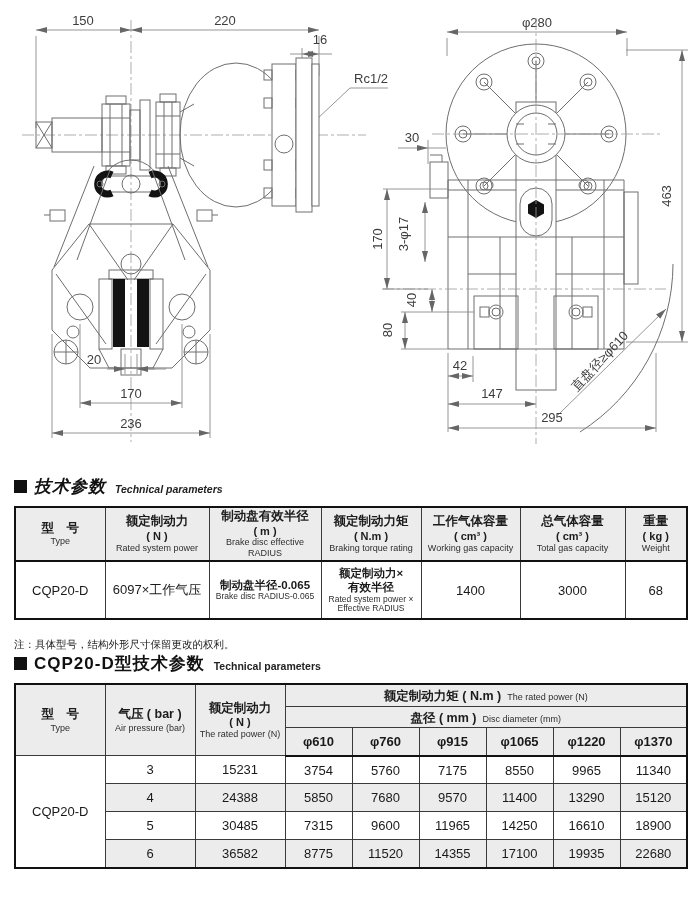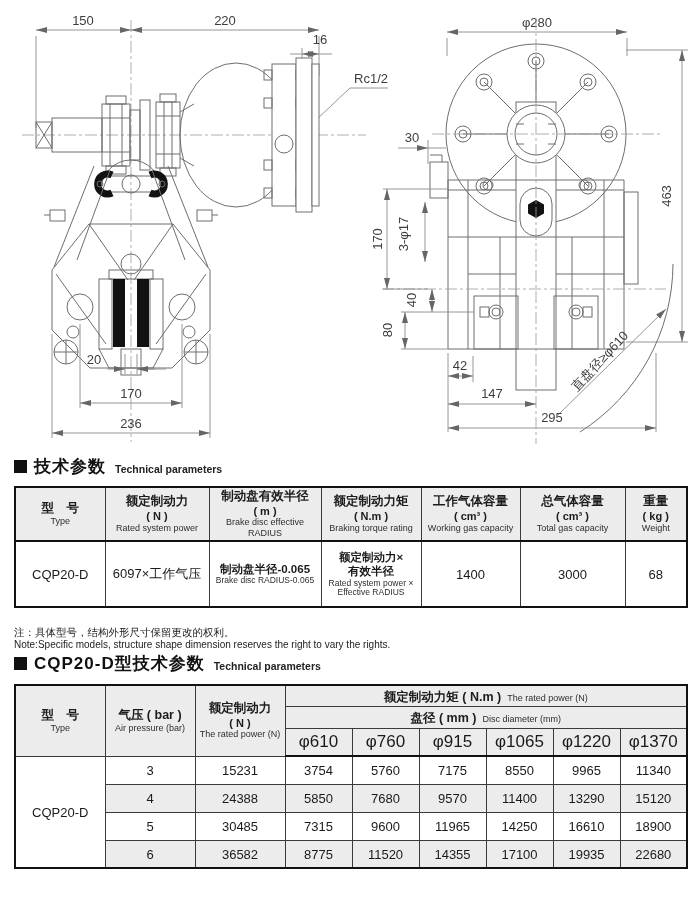--- a/index.html
+++ b/index.html
@@ -33,35 +33,35 @@
   
   table { border-collapse:collapse; table-layout:fixed; width:672px; border:2px solid #111; }
   th,td { border:1px solid #3a3a3a; text-align:center; vertical-align:middle; padding:1px 2px; }
   th { background:#ececec; font-weight:normal; }
   .hz { font-size:12.5px; font-weight:bold; line-height:1.25; color:#1c1c1c; }
   .hu { font-size:11px;  font-weight:bold; line-height:1.15; color:#1c1c1c; }
   .he { font-size:9px;   font-weight:normal; line-height:1.2; color:#2e2e2e; }
   .he-inline { font-size:9px; font-weight:normal; color:#2e2e2e; margin-left:6px; }
   .t1 { margin-top:8px; }
   .t1 .hrow th { height:54px; }
-  .t1 .drow td { height:66px; font-size:13px;margin-top:32px; }
+  .t1 .drow td { height:58px; font-size:13px;margin-top:32px; }
   .t1 .hrow th, .t2 .hdr-bot th { border-bottom:2px solid #111; }
   .cz { font-size:11.5px; font-weight:bold; line-height:1.25; }
   .ce { font-size:8.5px; line-height:1.15; color:#2e2e2e; }
   .note { margin-top:18px; }
   .note-zh { font-size:10.5px; color:#222; line-height:1.25; }
   .note-en { font-size:10px;  color:#222; line-height:1.25; }
   .t2 { margin-top:8px; }
   .t2 .g1 th { height:14px; }
-  .t2 .g3 th { height:28px; font-size:17px; font-weight:normal; }
+  .t2 .g3 th { height:28px; font-size:13px; font-weight:bold; }
   .t2 td { height:28px; font-size:13px; }
   .t2 .shade td { background:#ececec; }
   .t2 .model-cell { background:#ffffff !important; font-size:13px; }
   .sec2-gap { }
-  .sec1-gap { margin-top:4px; }
+  .sec1-gap { margin-top:24px;font-style:italic; }
 </style>
 </head>
 <body>
 
 <div class="page">
 
 
   <div class="drawings">
 
     <svg class="dwg dwg-left" viewBox="0 0 376 438">
@@ -329,21 +329,20 @@
       </td>
       <td>1400</td>
       <td>3000</td>
       <td>68</td>
     </tr>
   </tbody>
     </table>
 
   <div class="note">
     <div class="note-zh">注：具体型号，结构外形尺寸保留更改的权利。</div>
-    <div class="note-en">Note:Specific models, structure shape dimension reserves the right to vary the rights.</div>
   </div>
 
   <div class="sec-title sec2-gap">
     <span class="bullet"></span>
     <span class="t-zh">CQP20-D型技术参数</span>
     <span class="t-en">Technical parameters</span>
   </div>
 
   <table class="t2">
     <colgroup>

